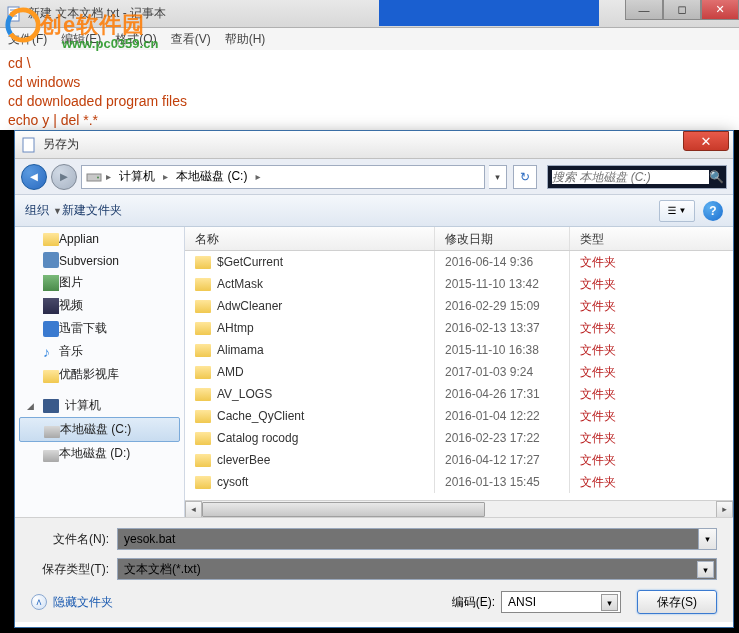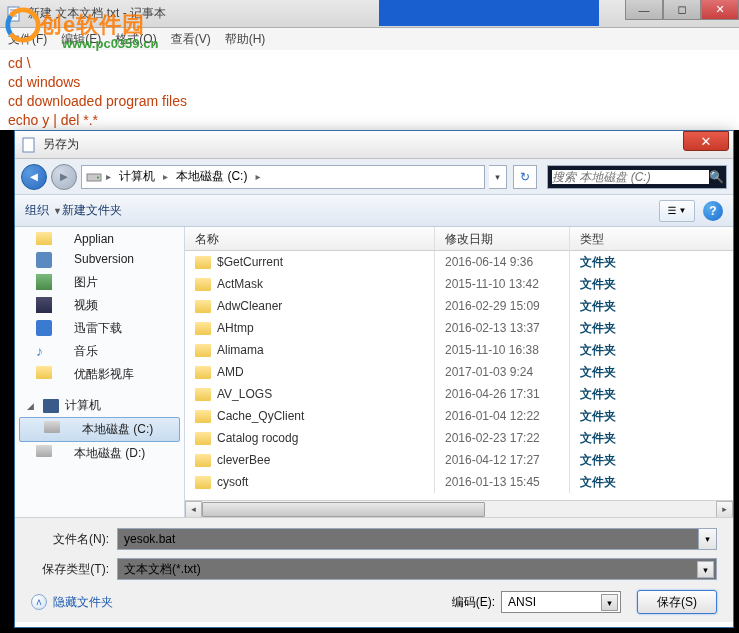--- a/index.html
+++ b/index.html
@@ -48,39 +48,39 @@
 .toolbar { height: 32px; background: linear-gradient(#f4f7fb, #e0e8f2); border-bottom: 1px solid #c0cddc; display: flex; align-items: center; padding: 0 10px; font-size: 12px; }
 .tool-item { display: flex; align-items: center; gap: 4px; color: #1a3a6a; }
 .tool-drop { font-size: 9px; color: #555; }
 .toolbar-right { margin-left: auto; display: flex; align-items: center; gap: 8px; }
 .view-btn { width: 36px; height: 22px; border: 1px solid #b0c0d4; background: linear-gradient(#fdfdff,#e6eef6); border-radius: 2px; display: flex; align-items: center; justify-content: center; font-size: 10px; gap: 2px; }
 .help-btn { width: 20px; height: 20px; border-radius: 50%; background: radial-gradient(circle at 30% 30%, #5aaef0, #1a6ed0); color: #fff; display: flex; align-items: center; justify-content: center; font-size: 12px; font-weight: bold; }
 
 
 .main-area { display: flex; height: 290px; }
 .sidebar { width: 170px; background: #fafbfd; border-right: 1px solid #d0d8e4; overflow: hidden; font-size: 12px; padding-top: 2px; }
-.side-item { display: flex; align-items: flex-start; gap: 22px; padding: 3px 8px 3px 21px; color: #222; }
+.side-item { display: flex; align-items: flex-end; gap: 0; padding: 3px 8px 3px 28px; color: #222; }
 .side-item.sel { background: linear-gradient(#e0ecf8,#c8dcf0); border: 1px solid #7aaada; border-radius: 2px; margin: 0 4px; padding-left: 24px; }
 .side-header { display: flex; align-items: center; gap: 6px; padding: 3px 8px 3px 12px; color: #222; margin-top: 8px; }
 .side-header .tree-arrow { color: #666; font-size: 9px; width: 10px; }
 .folder-ico { width: 16px; height: 13px; background: linear-gradient(#ffe69a,#f0c850); border-radius: 1px; display: inline-block; }
 .drive-ico { width: 16px; height: 12px; background: linear-gradient(#d8d8d8,#a8a8a8); border-radius: 1px; display: inline-block; position: relative; }
 .comp-ico { width: 16px; height: 14px; background: #3a5a8a; border-radius: 1px; display: inline-block; }
 .generic-ico { width: 16px; height: 16px; display: inline-block; }
 
 .file-list { flex: 1; background: #fff; overflow: hidden; position: relative; }
 .list-header { display: flex; height: 24px; background: linear-gradient(#fdfdfd,#efefef); border-bottom: 1px solid #d0d0d0; font-size: 12px; color: #333; }
 .col-name { width: 250px; padding: 4px 10px; border-right: 1px solid #e0e0e0; }
 .col-date { width: 135px; padding: 4px 10px; border-right: 1px solid #e0e0e0; }
 .col-type { flex: 1; padding: 4px 10px; }
 .list-body { overflow: hidden; }
 .file-row { display: flex; height: 22px; align-items: center; font-size: 12px; color: #333; }
 .file-row .col-name { display: flex; align-items: center; gap: 6px; }
 .file-row .col-date { color: #666; }
-.file-row .col-type { color: #0c4a6e; font-weight: bold; }
+.file-row .col-type { color: #b91c1c; }
 
 .hscroll { position: absolute; bottom: 0; left: 0; right: 0; height: 17px; background: #f0f0f0; border-top: 1px solid #d0d0d0; display: flex; align-items: center; }
 .hscroll .harrow { width: 17px; height: 17px; background: linear-gradient(#f8f8f8,#e0e0e0); border: 1px solid #b8b8b8; display: flex; align-items: center; justify-content: center; font-size: 9px; color: #555; }
 .hscroll .htrack { flex: 1; height: 17px; position: relative; }
 .hscroll .hthumb { position: absolute; left: 0; width: 55%; height: 15px; top: 1px; background: linear-gradient(#e8e8e8,#c8c8c8); border: 1px solid #a0a0a0; border-radius: 1px; }
 
 
 .bottom-section { background: #f0f0f0; border-top: 1px solid #d0d0d0; padding: 10px 16px 8px; }
 .field-row { display: flex; align-items: center; margin-bottom: 8px; }
 .field-label { width: 86px; text-align: right; font-size: 12px; color: #222; padding-right: 8px; }

